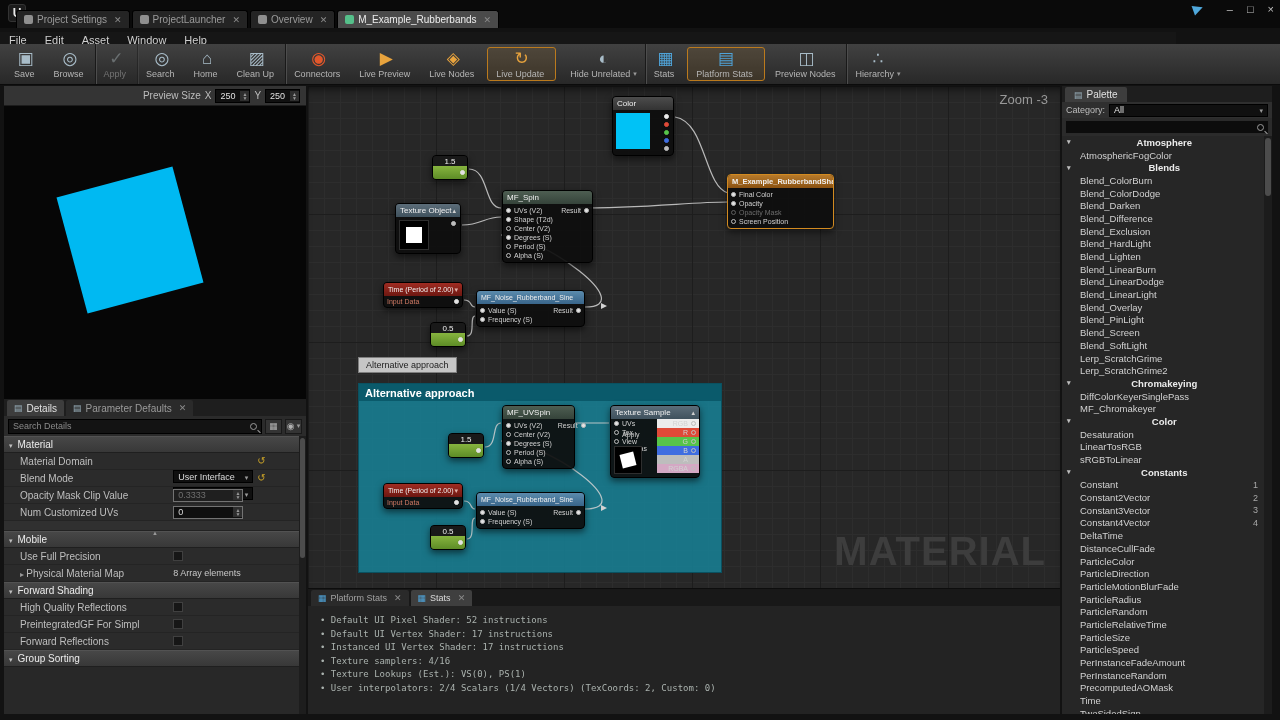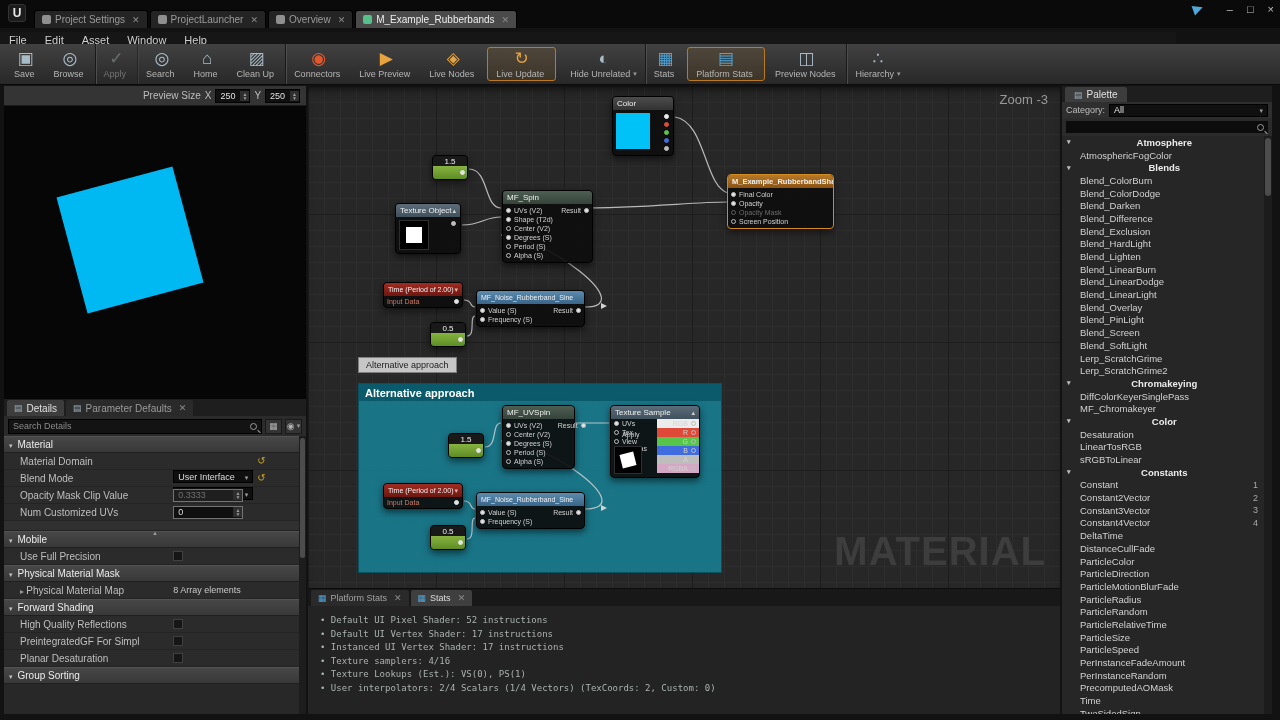--- a/index.html
+++ b/index.html
@@ -3,21 +3,21 @@
 <meta charset="utf-8">
 <style>
   * { margin:0; padding:0; box-sizing:border-box; }
   html,body { width:1280px; height:720px; overflow:hidden; background:#121212;
     font-family:"Liberation Sans", sans-serif; -webkit-font-smoothing:antialiased; }
 
   
   .titlebar{position:absolute;left:0;top:0;width:1280px;height:28px;background:#0a0a0a;}
   .ue-logo{position:absolute;left:8px;top:4px;width:18px;height:18px;background:#1c1c1c;border:1px solid #333;
     border-radius:3px;color:#e8e8e8;font-size:12px;font-weight:bold;display:flex;align-items:center;justify-content:center;}
-  .ttabs{position:absolute;left:34px;bottom:0;display:flex;align-items:flex-start;gap:2px;}
+  .ttabs{position:absolute;left:16px;bottom:0;display:flex;align-items:flex-start;gap:2px;}
   .ttab{display:flex;align-items:center;gap:4px;height:18px;padding:0 7px;background:#242424;border:1px solid #000;
     border-bottom:none;border-radius:3px 3px 0 0;color:#9a9a9a;font-size:10px;white-space:nowrap;}
   .ttab.active{background:#4a4a4a;color:#ececec;}
   .ticon{width:9px;height:9px;border-radius:2px;}
   .tclose{color:#8a8a8a;font-size:9px;margin-left:3px;}
   .tclose::after{content:"✕";}
   .winbtns{position:absolute;right:6px;top:3px;display:flex;gap:14px;color:#c0c0c0;font-size:11px;align-items:center;}
   .send-icon{width:0;height:0;border-left:10px solid #4fa8dc;border-top:5px solid transparent;border-bottom:5px solid transparent;
     transform:rotate(-20deg);margin-right:10px;}
 
@@ -486,24 +486,20 @@
 
                 <span class="c-check"></span>
 
               </span>
             </div>
           </div>
 
       </div>
 
       <div class="dsec">
-        <div class="dsec-head">
-          <span class="seccaret"></span>
-          <span>Physical Material Mask</span>
-        </div>
         <div class="drows">
 
             <div class="drow ctl-text arrow">
               <span class="dlabel">Physical Material Map</span>
               <span class="dctl">
 
                 <span class="c-text">8 Array elements</span>
               </span>
             </div>
           </div>
@@ -529,21 +525,21 @@
             <div class="drow ctl-check">
               <span class="dlabel">PreintegratedGF For Simpl</span>
               <span class="dctl">
 
                 <span class="c-check"></span>
 
               </span>
             </div>
 
             <div class="drow ctl-check">
-              <span class="dlabel">Planar Desaturation</span>
+              <span class="dlabel">Forward Reflections</span>
               <span class="dctl">
 
                 <span class="c-check"></span>
 
               </span>
             </div>
           </div>
 
       </div>
 

